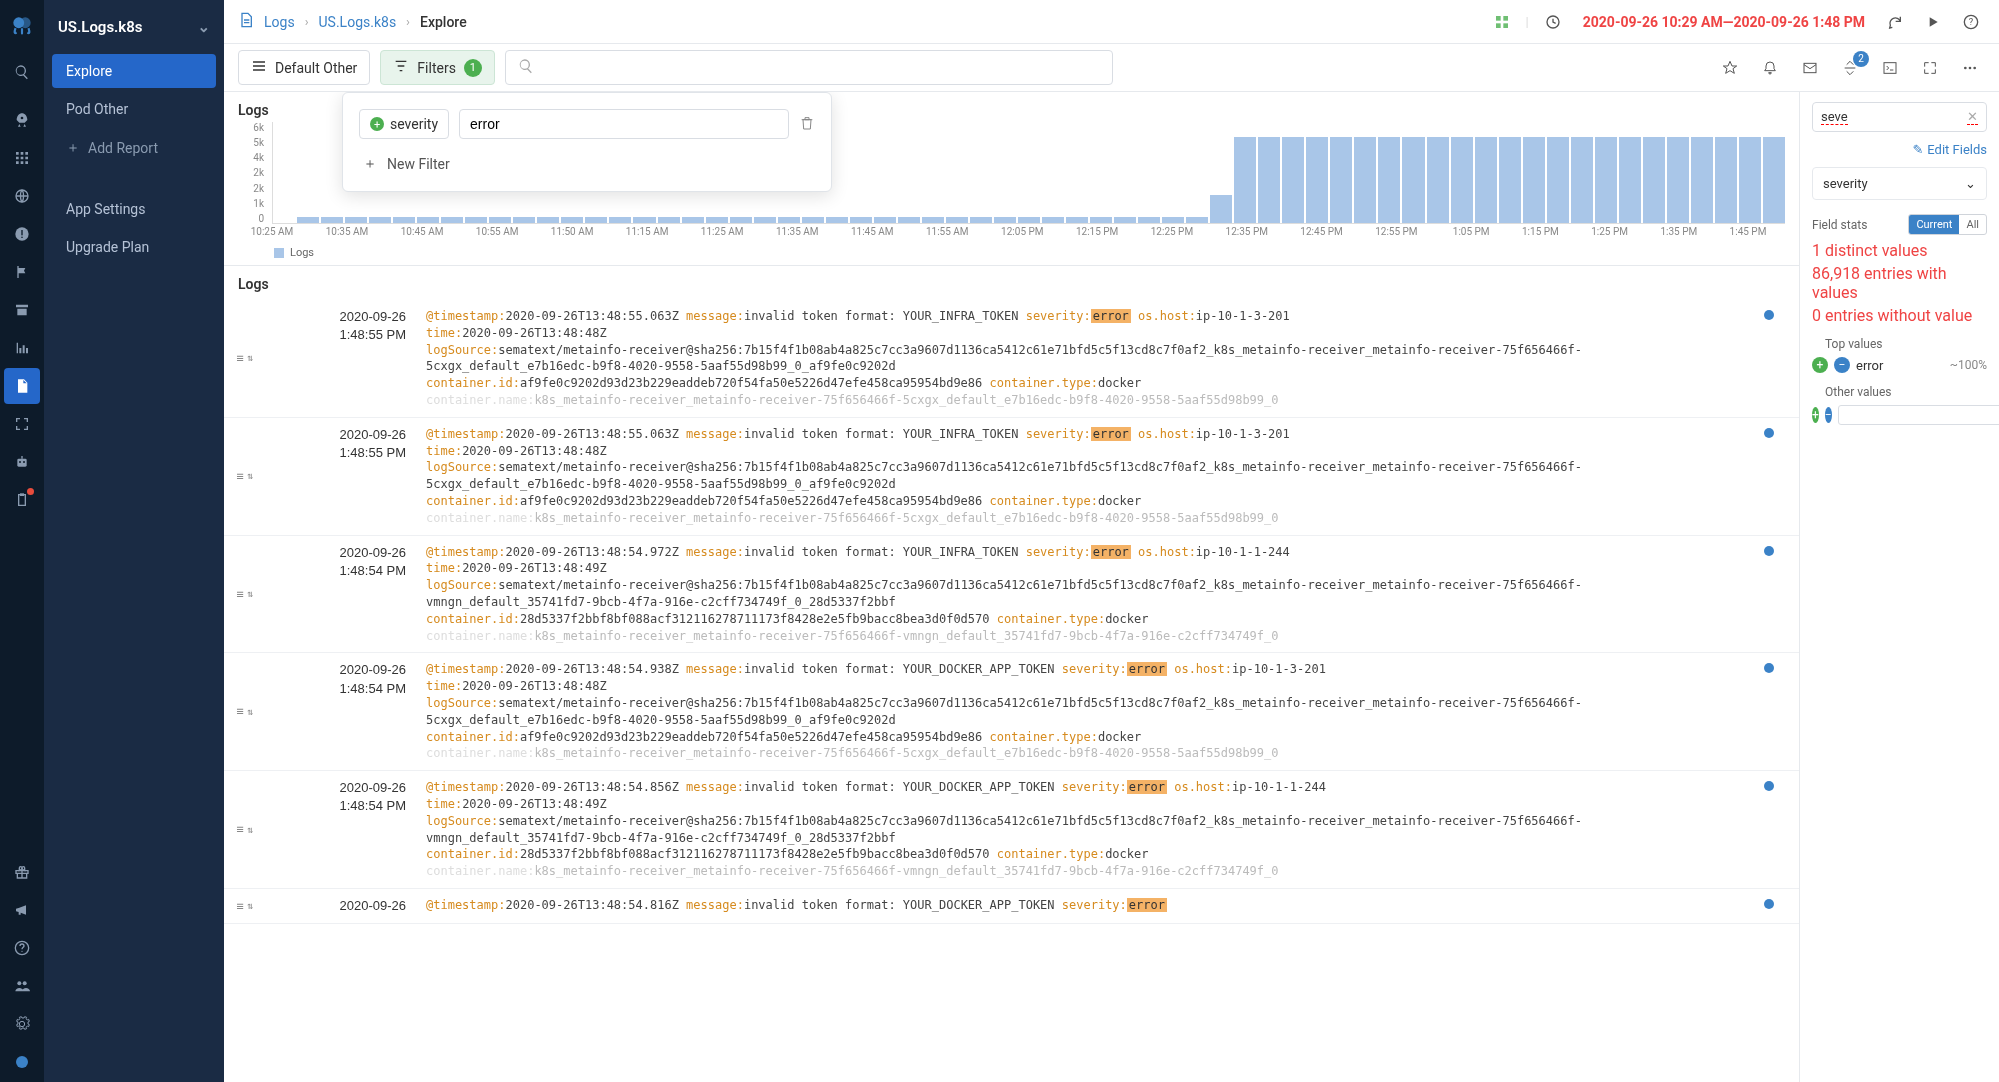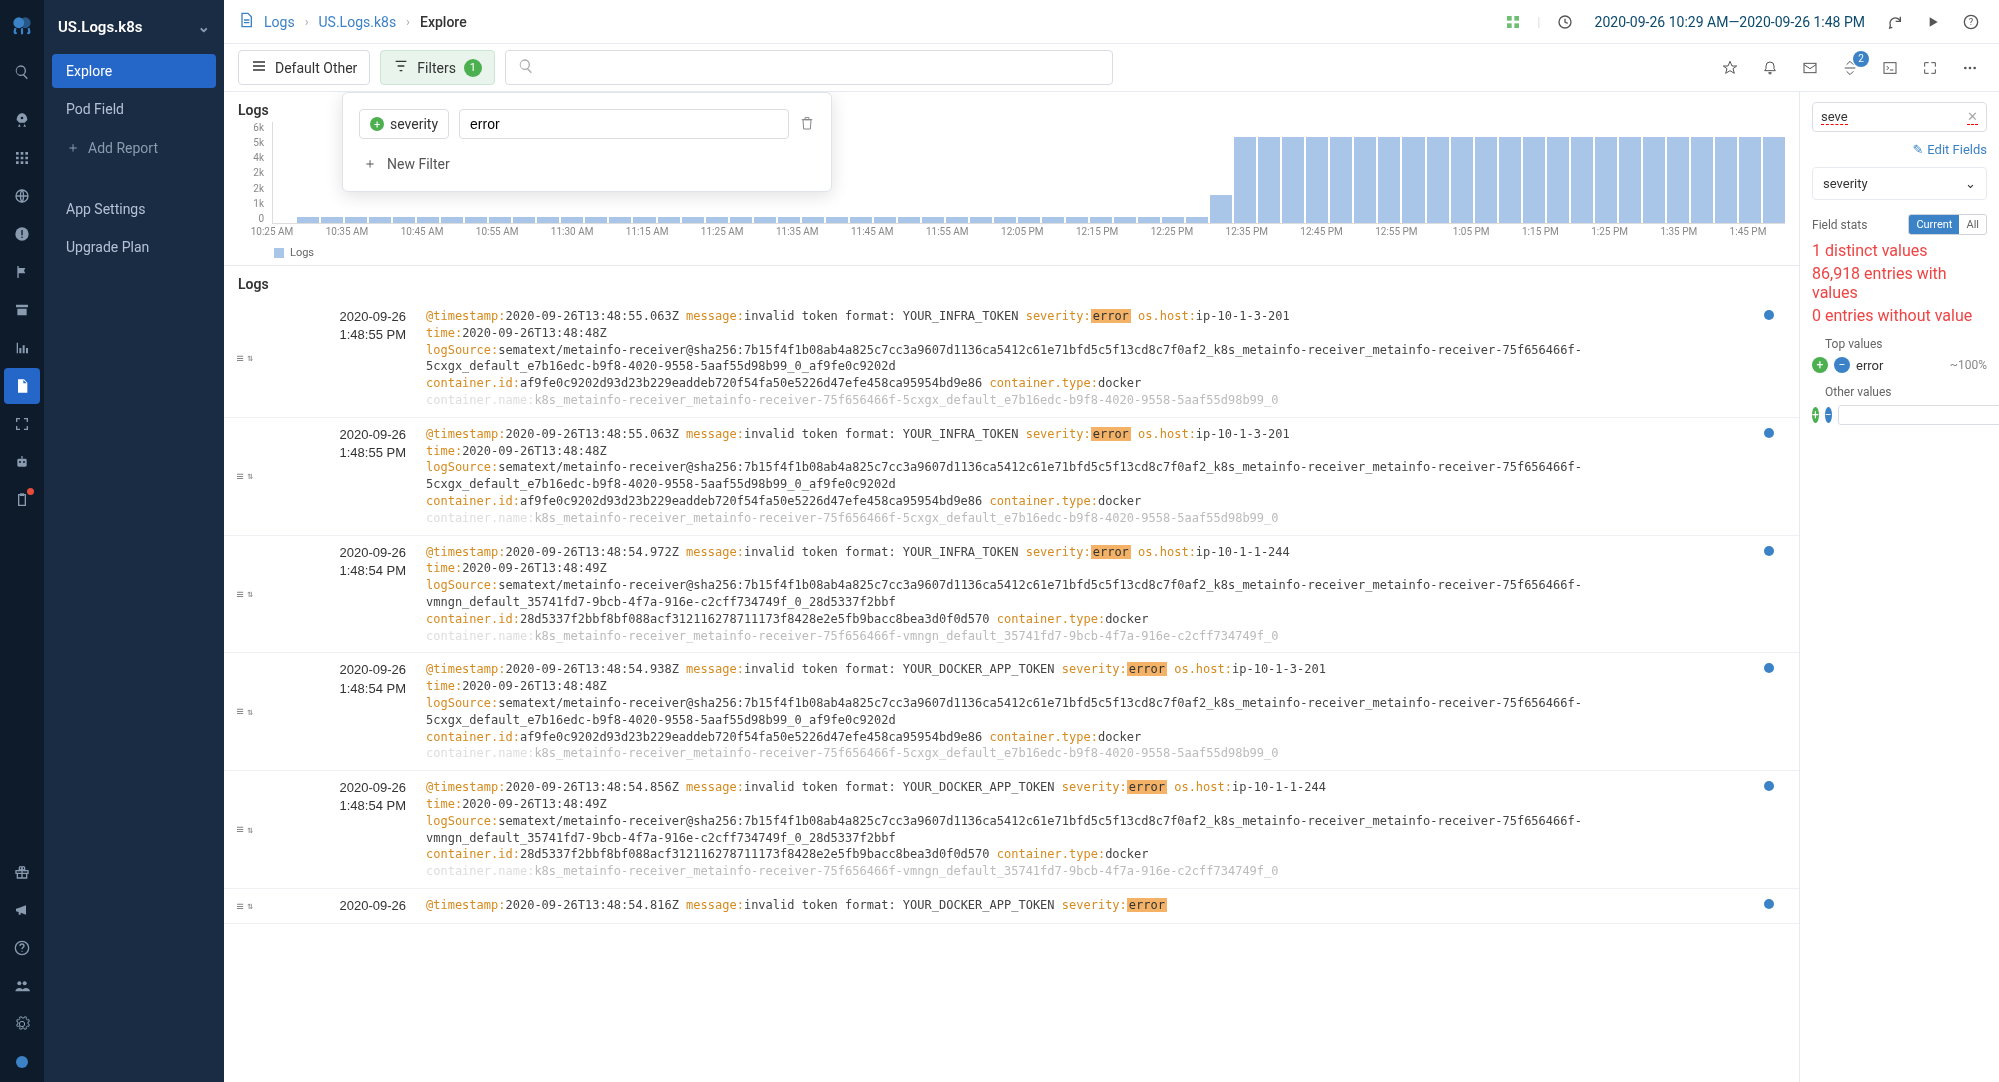--- a/index.html
+++ b/index.html
@@ -27,21 +27,21 @@
 
 .main { flex: 1; display: flex; flex-direction: column; overflow: hidden; }
 
 
 .topbar { height: 44px; display: flex; align-items: center; padding: 0 14px; border-bottom: 1px solid #e6e9ed; gap: 10px; }
 .crumb { color: #3b82c7; font-size: 14px; cursor: pointer; }
 .crumb-sep { color: #aaa; }
 .crumb.current { color: #333; font-weight: 500; cursor: default; }
 .topbar .spacer { flex: 1; }
 .topbar-icon { width: 28px; height: 28px; display:flex; align-items:center; justify-content:center; color:#555; cursor:pointer; }
-.time-range { font-size: 14px; color:#0c4a6e; font-weight:400; padding: 0 6px; }
+.time-range { font-size: 14px; color:#ef4444; font-weight:700; padding: 0 6px; }
 
 
 .toolbar { height: 48px; display: flex; align-items: center; padding: 0 14px; border-bottom: 1px solid #e6e9ed; gap: 10px; }
 .tool-btn { display: flex; align-items: center; gap: 8px; padding: 7px 12px; border: 1px solid #d9dde3; border-radius: 4px; background: #fff; cursor: pointer; font-size: 14px; color:#333; }
 .tool-btn.filters { background: #e8f4ec; border-color: #cce5d5; }
 .filter-badge { background: #4caf50; color:#fff; border-radius:50%; width:18px; height:18px; font-size:11px; display:flex; align-items:center; justify-content:center; }
 .search-box { flex: 1; max-width: 780px; display:flex; align-items:center; gap:8px; padding:7px 12px; border:1px solid #d9dde3; border-radius:4px; color:#999; }
 .search-box input { border:none; outline:none; width:100%; font-size:14px; background:transparent; }
 .toolbar .spacer { flex: 1; }
 .toolbar-icon { width:30px; height:30px; display:flex; align-items:center; justify-content:center; color:#555; cursor:pointer; position:relative; }
@@ -228,21 +228,21 @@
         </svg>
       </div>
   </div>
 
   <div class="sidebar">
     <div class="sidebar-header">
       <span>US.Logs.k8s</span>
       <span class="chev">⌄</span>
     </div>
     <div class="side-item primary">Explore</div>
-    <div class="side-item">Pod Field</div>
+    <div class="side-item">Pod Other</div>
     <div class="side-item add">
       <span>＋</span>
       <span>Add Report</span>
     </div>
     <div class="side-group-gap"></div>
     <div class="side-item">App Settings</div>
     <div class="side-item">Upgrade Plan</div>
   </div>
 
   <div class="main">
@@ -449,21 +449,21 @@
                 <div class="bar" style="height: 85%;"></div>
                 <div class="bar" style="height: 85%;"></div>
                 <div class="bar" style="height: 85%;"></div>
                 <div class="bar" style="height: 85%;"></div>
               </div>
             <div class="x-ticks" id="xticks">
                 <span>10:25 AM</span>
                 <span>10:35 AM</span>
                 <span>10:45 AM</span>
                 <span>10:55 AM</span>
-                <span>11:30 AM</span>
+                <span>11:50 AM</span>
                 <span>11:15 AM</span>
                 <span>11:25 AM</span>
                 <span>11:35 AM</span>
                 <span>11:45 AM</span>
                 <span>11:55 AM</span>
                 <span>12:05 PM</span>
                 <span>12:15 PM</span>
                 <span>12:25 PM</span>
                 <span>12:35 PM</span>
                 <span>12:45 PM</span>

